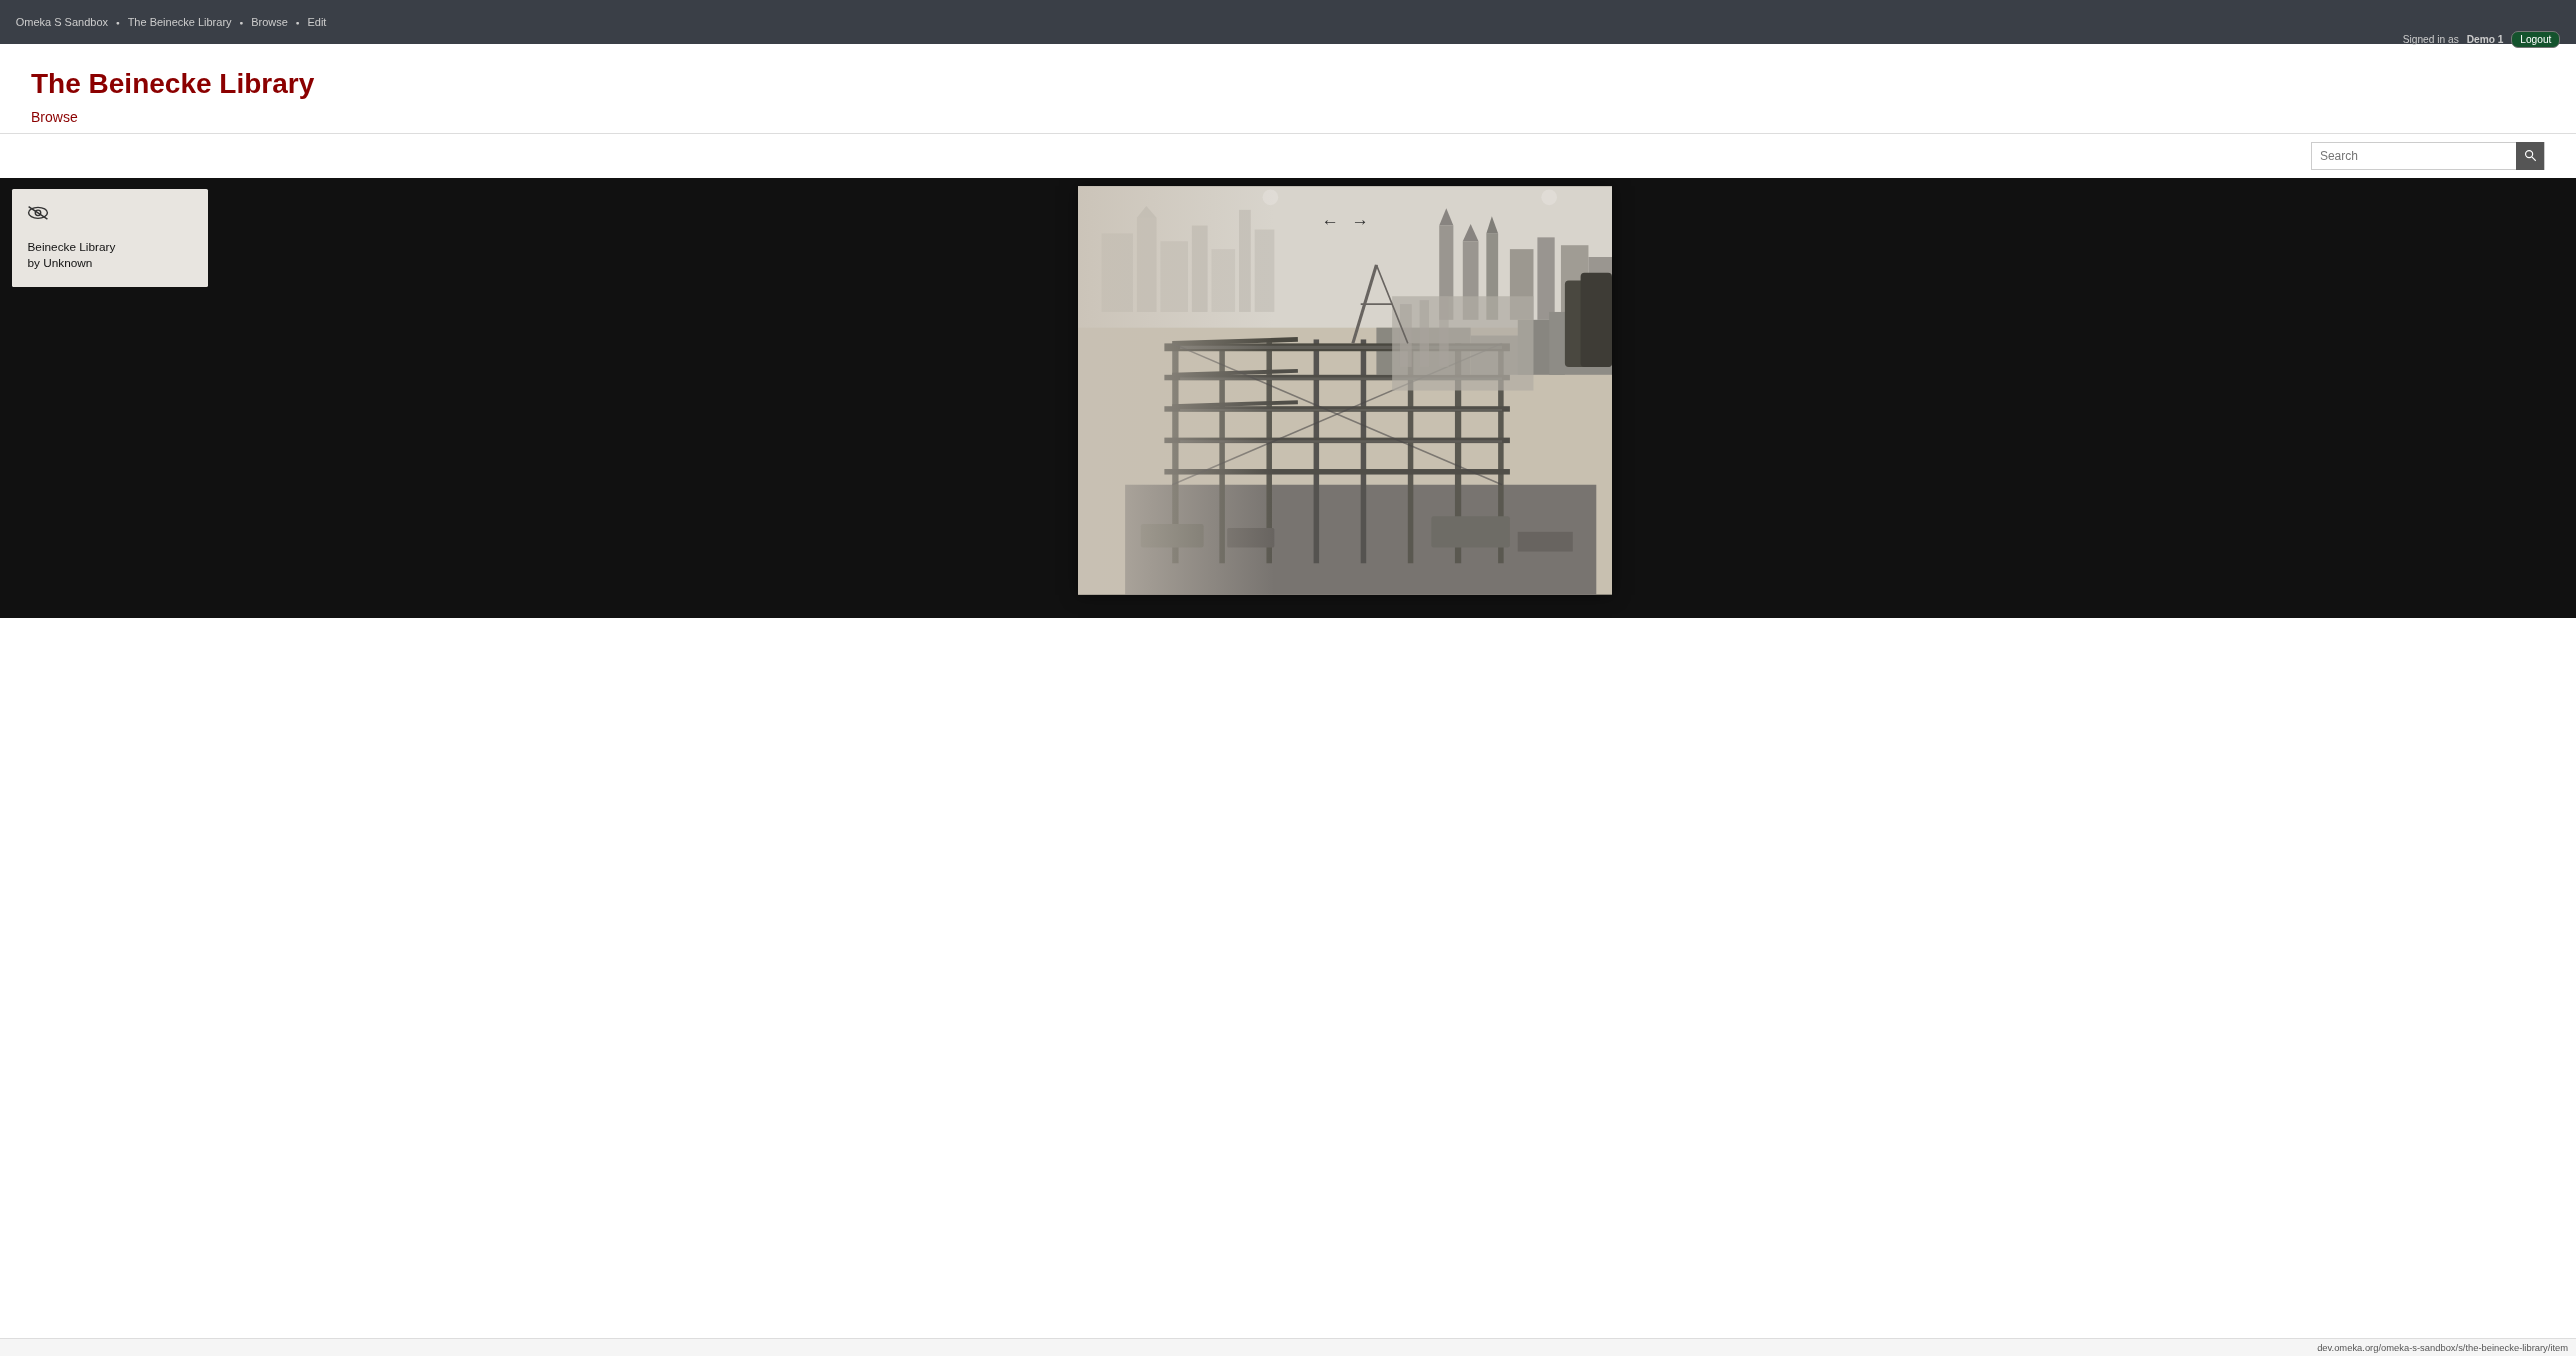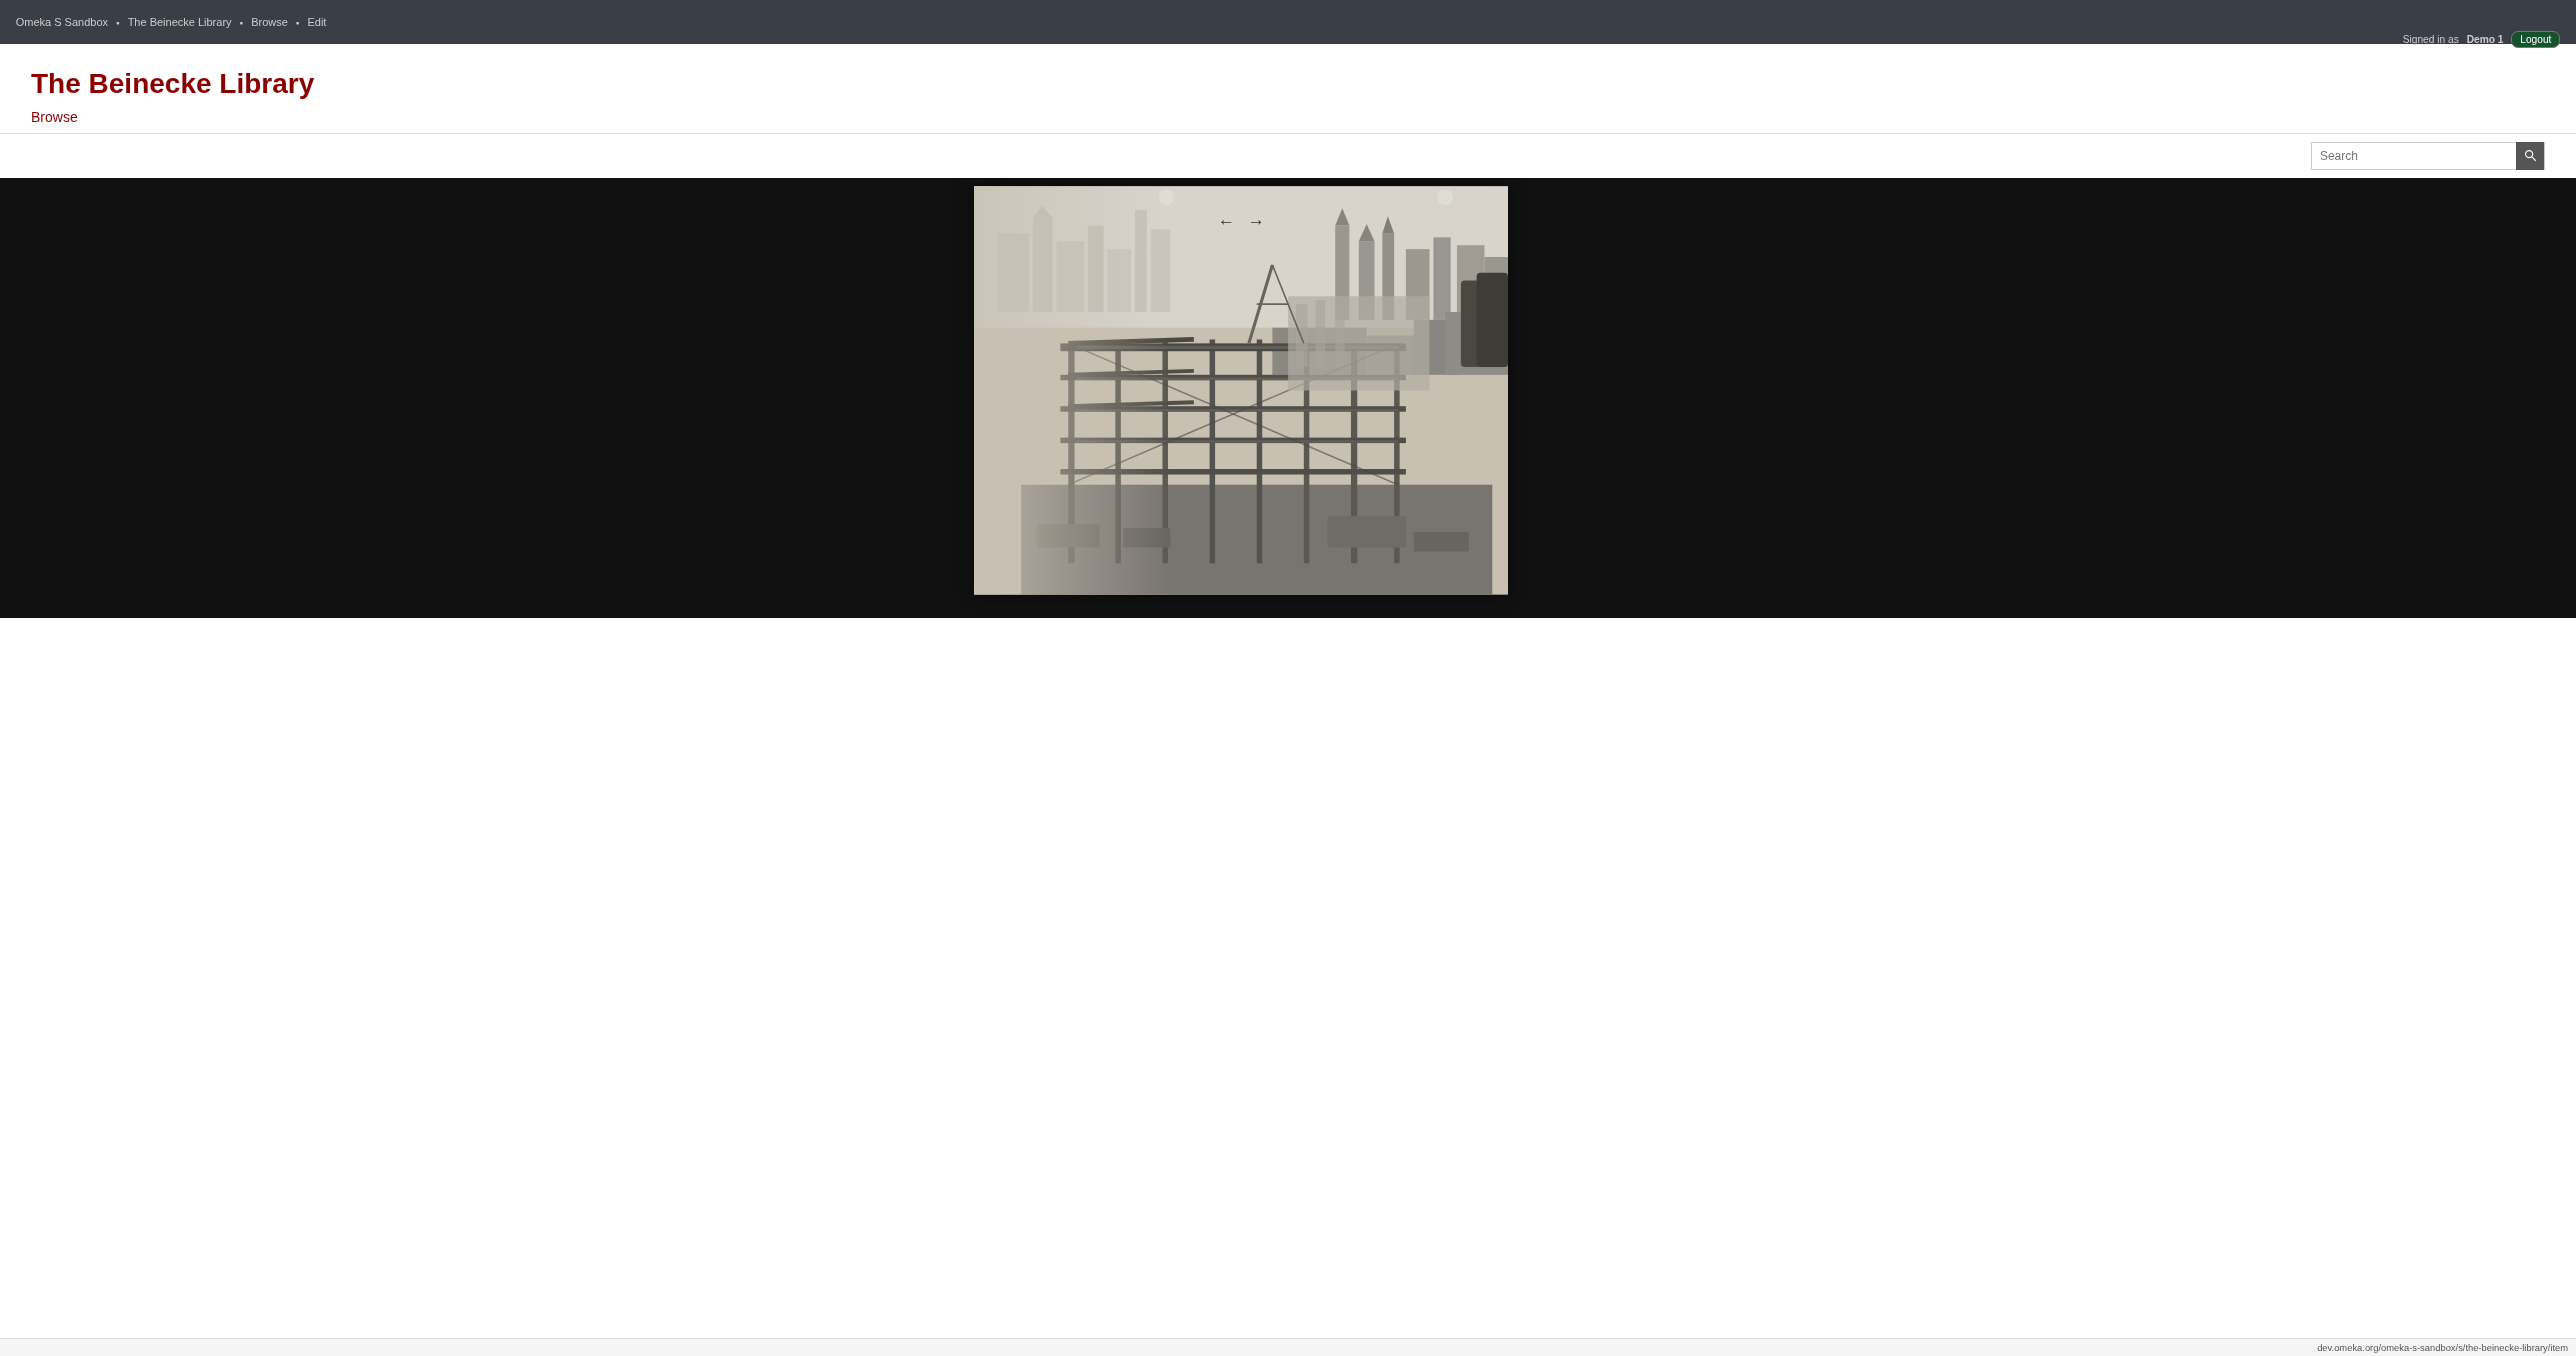--- a/index.html
+++ b/index.html
@@ -232,20 +232,34 @@
       <svg width="12.6" height="12.6" viewBox="0 0 16 16" fill="white">
         <circle cx="6.5" cy="6.5" r="4.5" stroke="white" stroke-width="1.5" fill="none"></circle>
         <line x1="10" y1="10" x2="15" y2="15" stroke="white" stroke-width="1.5"></line>
       </svg>
     </button>
   </div>
 </div>
 
 <div id="viewer-area">
 
+  <div id="item-info-panel">
+    <div id="hidden-icon">
+      
+      <svg width="22" height="15.7" viewBox="0 0 28 20" fill="none">
+        <ellipse cx="14" cy="10" rx="12" ry="7" stroke="#333" stroke-width="1.8" fill="none"></ellipse>
+        <circle cx="14" cy="10" r="3.5" stroke="#333" stroke-width="1.8" fill="none"></circle>
+        <line x1="2" y1="2" x2="26" y2="18" stroke="#333" stroke-width="1.8"></line>
+      </svg>
+    </div>
+    <div id="item-title">
+      <div>Beinecke Library</div>
+      <div>by Unknown</div>
+    </div>
+  </div>
 
   <div id="image-viewer">
 
     <div id="nav-arrows">
       <span>←</span>
       <span>→</span>
     </div>
 
     <div id="photo-container">
 

